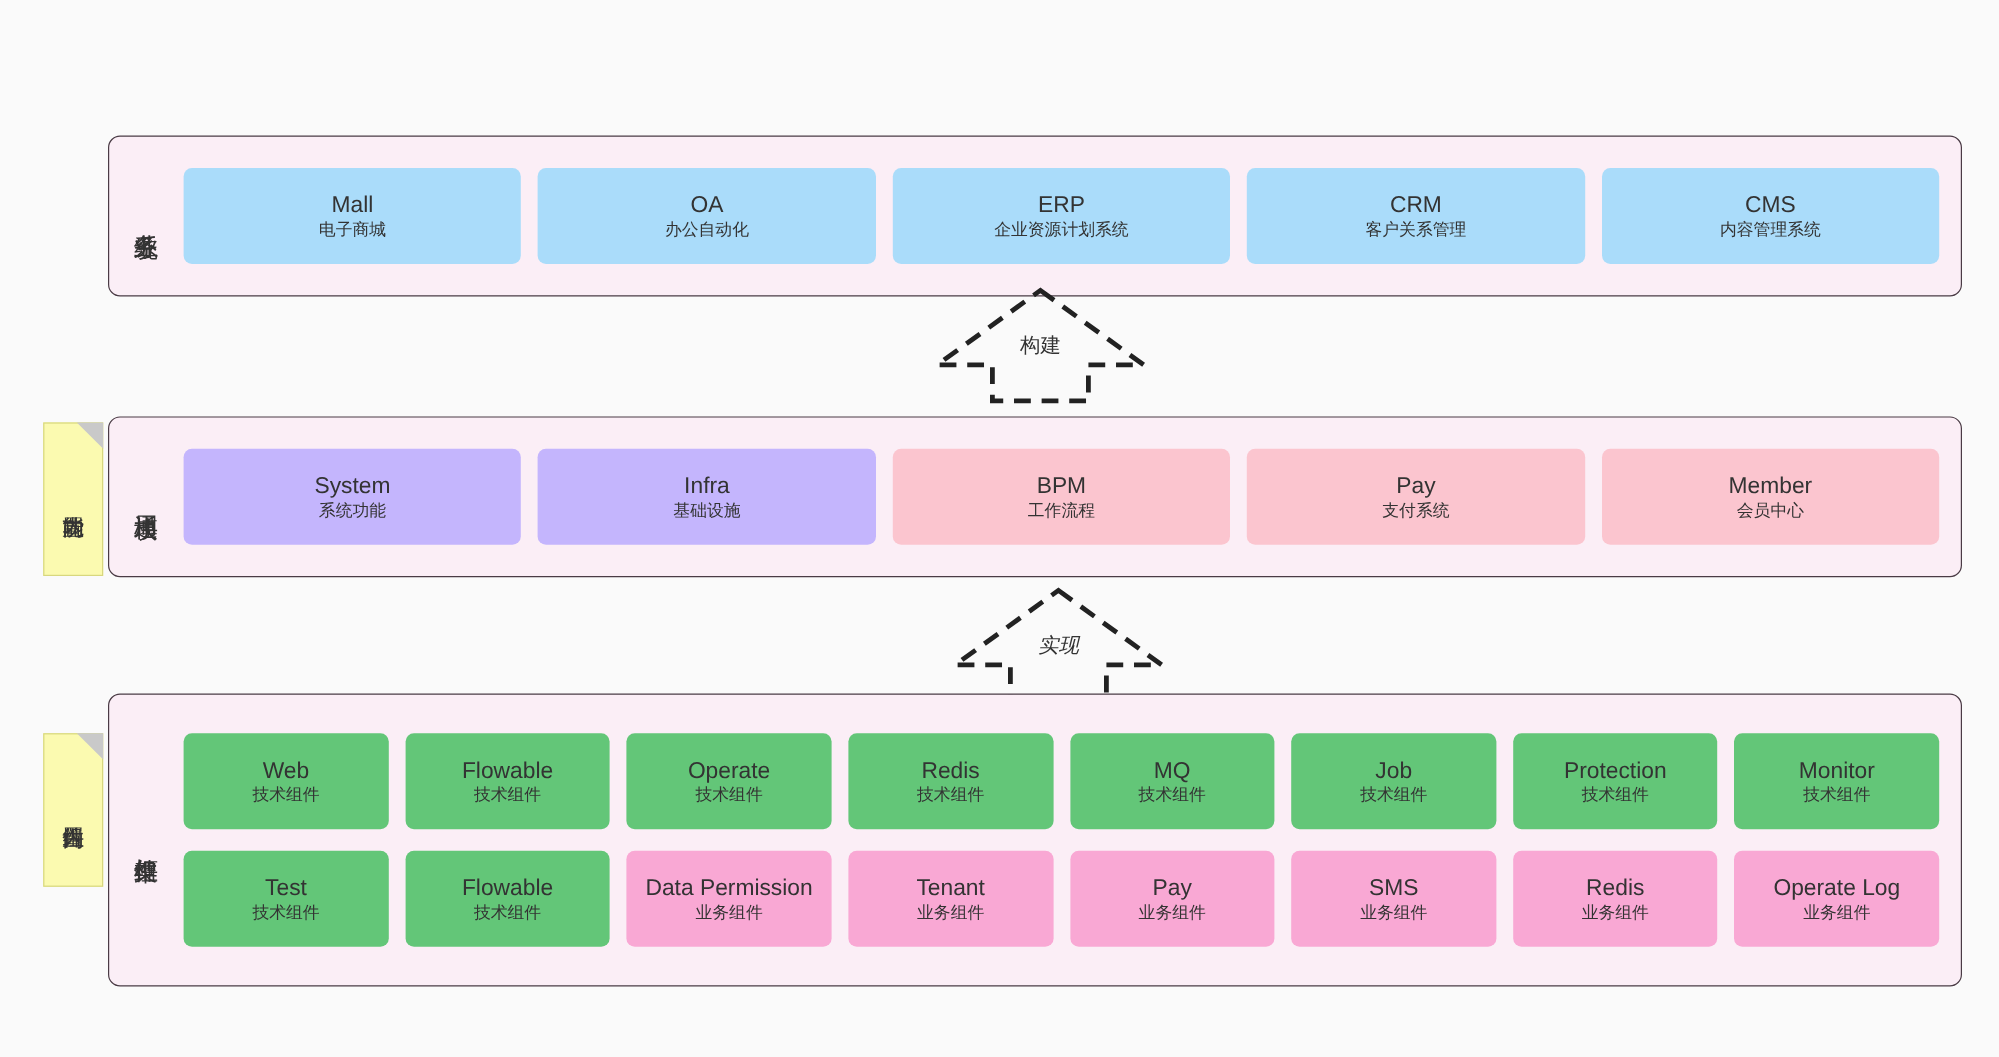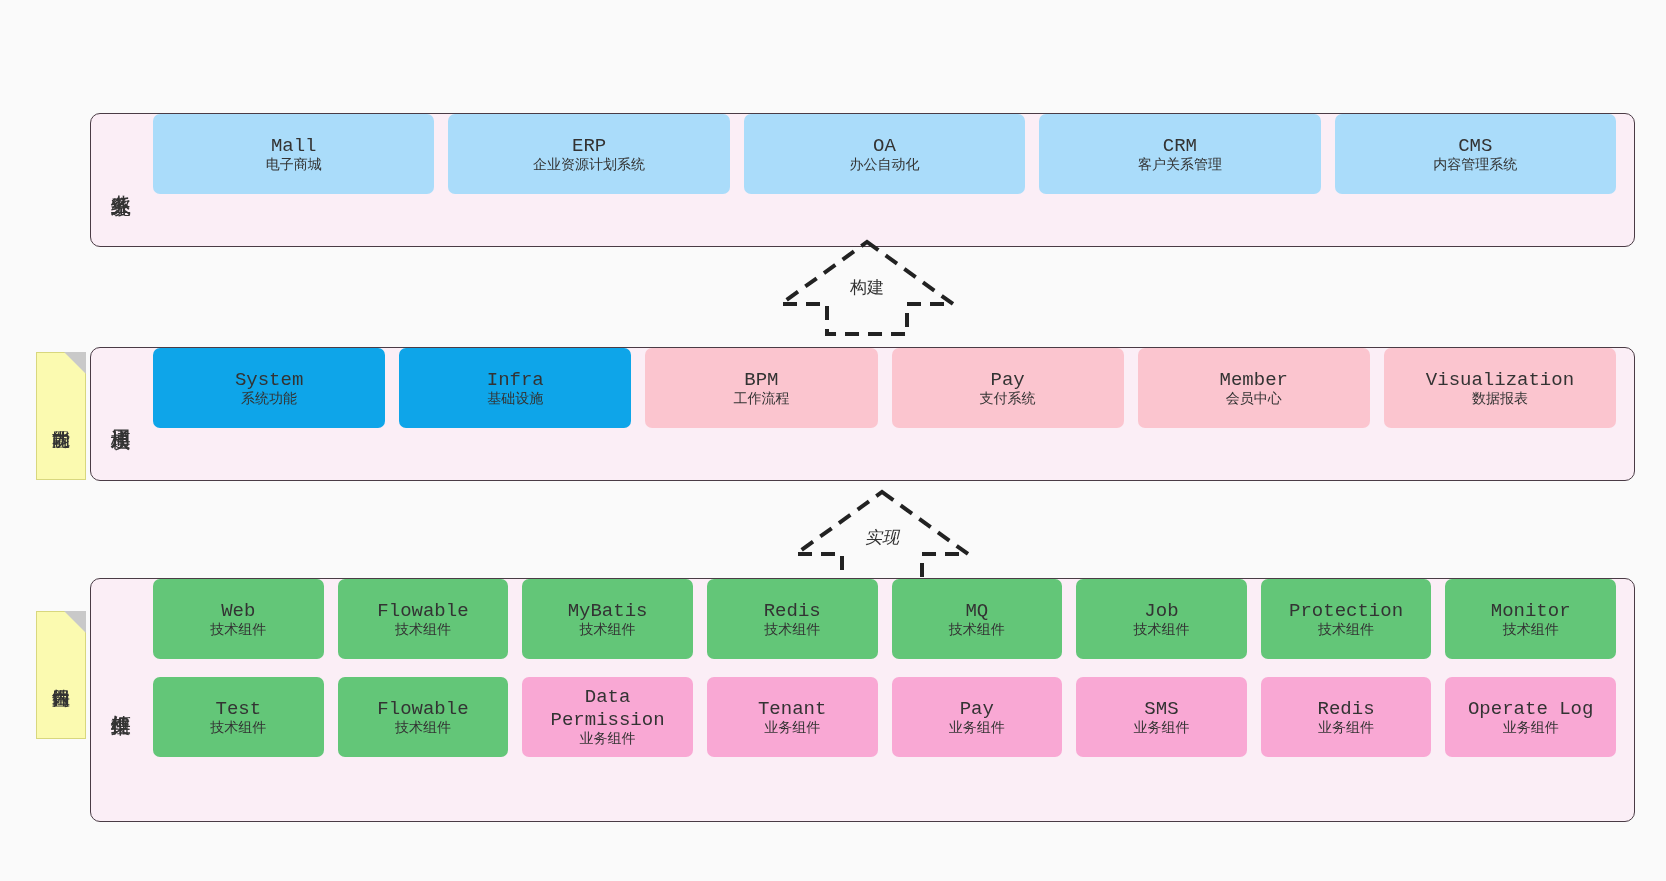--- a/index.html
+++ b/index.html
@@ -50,24 +50,23 @@
     writing-mode: vertical-rl;
     text-orientation: upright;
     white-space: nowrap;
     margin-left: 12px;
   }
 
   .layer-body {
     flex: 1 1 auto;
     display: flex;
     flex-direction: column;
-    justify-content: flex-start;
+    justify-content: center;
     gap: 18px;
     padding: 0 18px 0 14px;
-    font-family: Liberation Mono, monospace;
   }
 
   .row {
     display: flex;
     flex-direction: row;
     gap: 14px;
   }
 
   
   .card {
@@ -87,21 +86,21 @@
     color: #333333;
   }
   .card .cn {
     font-size: 14px;
     color: #333333;
   }
   .row-1 .card { height: 80px; }
   .layer-3 .card { height: 80px; }
 
   .c-blue       { background: #aadcfa; }
-  .c-red        { background: #0ea5e9; }
+  .c-red        { background: #c4b5fd; }
   .c-pink       { background: #fbc5cf; }
   .c-green      { background: #63c678; }
   .c-lightgreen { background: #f9a8d4; }
 
   
   .note {
     position: absolute;
     box-sizing: border-box;
     width: 50px;
     background: #fbfab0;
@@ -157,26 +156,26 @@
 
   <div class="layer layer-1">
     <div class="layer-label">业务系统</div>
     <div class="layer-body">
       <div class="row row-1">
         <div class="card c-blue">
           <span class="en">Mall</span>
           <span class="cn">电子商城</span>
         </div>
         <div class="card c-blue">
+          <span class="en">OA</span>
+          <span class="cn">办公自动化</span>
+        </div>
+        <div class="card c-blue">
           <span class="en">ERP</span>
           <span class="cn">企业资源计划系统</span>
-        </div>
-        <div class="card c-blue">
-          <span class="en">OA</span>
-          <span class="cn">办公自动化</span>
         </div>
         <div class="card c-blue">
           <span class="en">CRM</span>
           <span class="cn">客户关系管理</span>
         </div>
         <div class="card c-blue">
           <span class="en">CMS</span>
           <span class="cn">内容管理系统</span>
         </div>
       </div>
@@ -211,24 +210,20 @@
           <span class="cn">工作流程</span>
         </div>
         <div class="card c-pink">
           <span class="en">Pay</span>
           <span class="cn">支付系统</span>
         </div>
         <div class="card c-pink">
           <span class="en">Member</span>
           <span class="cn">会员中心</span>
         </div>
-        <div class="card c-pink">
-          <span class="en">Visualization</span>
-          <span class="cn">数据报表</span>
-        </div>
       </div>
     </div>
   </div>
 
   <div class="arrow arrow-2">
     <svg width="220" height="96" viewBox="0 0 220 96">
       <path d="M 110 4 L 196 66 L 150 66 L 150 96 L 70 96 L 70 66 L 24 66 Z" fill="none" stroke="#222222" stroke-width="4" stroke-dasharray="14 9" stroke-linejoin="miter"></path>
     </svg>
     <span class="arrow-label">实现</span>
   </div>
@@ -244,21 +239,21 @@
       <div class="row">
         <div class="card c-green">
           <span class="en">Web</span>
           <span class="cn">技术组件</span>
         </div>
         <div class="card c-green">
           <span class="en">Flowable</span>
           <span class="cn">技术组件</span>
         </div>
         <div class="card c-green">
-          <span class="en">MyBatis</span>
+          <span class="en">Operate</span>
           <span class="cn">技术组件</span>
         </div>
         <div class="card c-green">
           <span class="en">Redis</span>
           <span class="cn">技术组件</span>
         </div>
         <div class="card c-green">
           <span class="en">MQ</span>
           <span class="cn">技术组件</span>
         </div>

